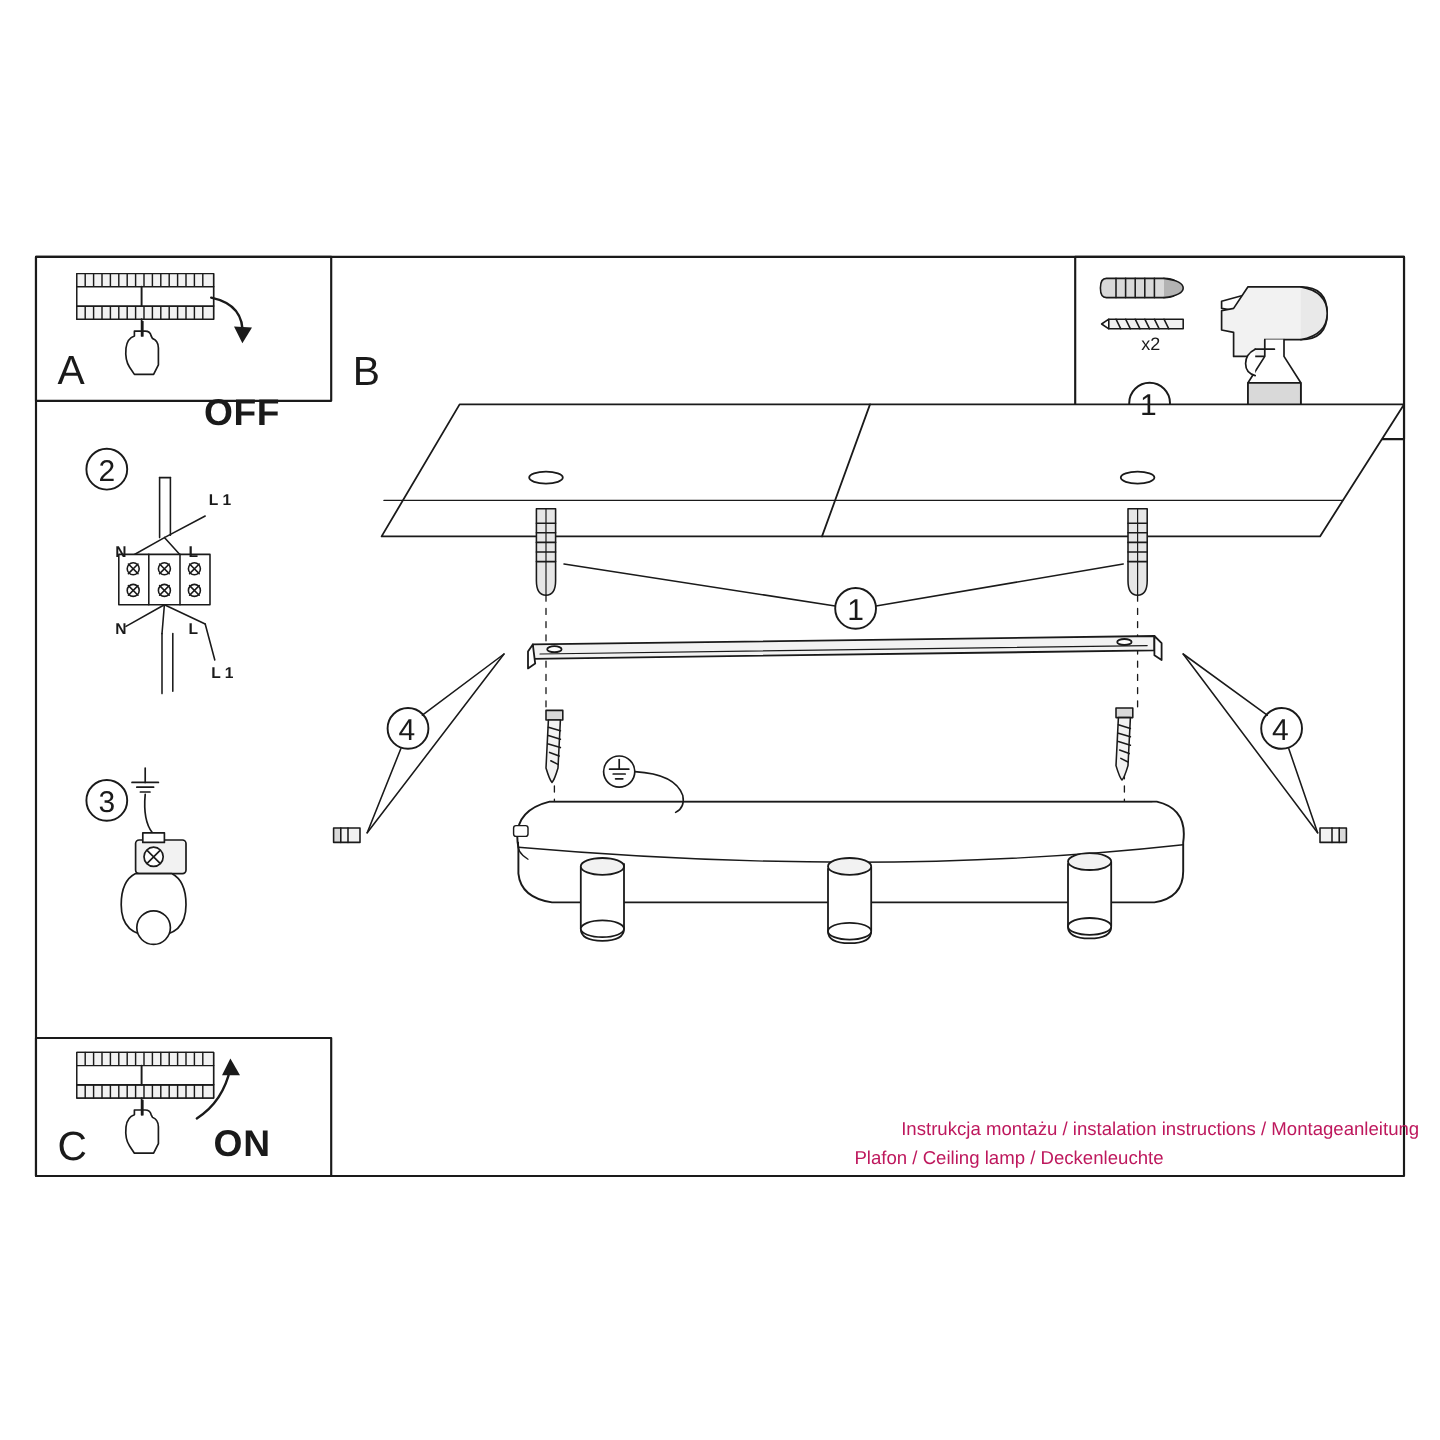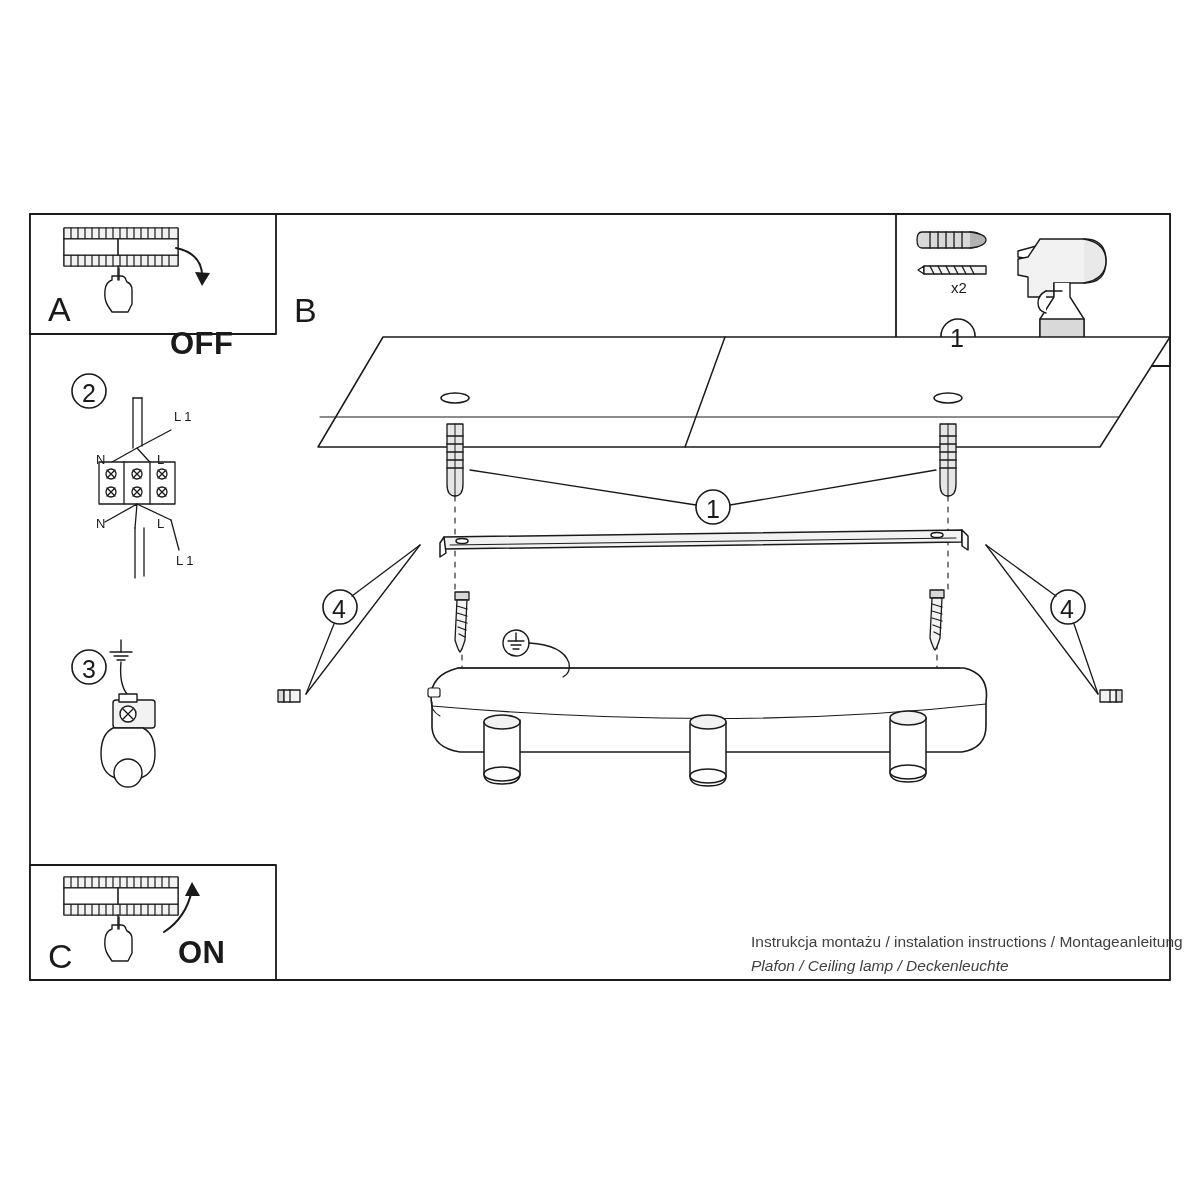--- a/index.html
+++ b/index.html
@@ -38,31 +38,31 @@
     font-size: 31px;
     font-weight: 700;
     letter-spacing: 0.5px;
   }
   .lbl-num {
     font-size: 25px;
     font-weight: 400;
   }
   .lbl-small {
     font-size: 13px;
-    font-weight: 400;
+    font-weight: 700;
   }
   .lbl-x2 {
     font-size: 15px;
     font-weight: 400;
     margin-top: 27px;
   }
   .lbl-foot {
     font-size: 15.5px;
     font-weight: 400;
-    color: #404040;
+    color: #be185d;
   }
 </style>
 </head>
 <body>
 
 <div id="sheet">
 
   <svg class="layer" viewBox="0 0 1200 1200">
     <g fill="none" stroke="#1a1a1a" stroke-width="1.6" stroke-linecap="round" stroke-linejoin="round">
 
@@ -383,15 +383,15 @@
   <div class="lbl lbl-small" style="left:96px; top:452px;">N</div>
   <div class="lbl lbl-small" style="left:157px; top:452px;">L</div>
   <div class="lbl lbl-small" style="left:96px; top:516px;">N</div>
   <div class="lbl lbl-small" style="left:157px; top:516px;">L</div>
 
   <div class="lbl lbl-num" style="left:706px; top:494px;">1</div>
   <div class="lbl lbl-num" style="left:332px; top:594px;">4</div>
   <div class="lbl lbl-num" style="left:1060px; top:594px;">4</div>
 
   <div class="lbl lbl-foot" style="left:751px; top:932px;">Instrukcja montażu / instalation instructions / Montageanleitung</div>
-  <div class="lbl lbl-foot" style="left:751px; top:956px;font-style:italic;">Plafon / Ceiling lamp / Deckenleuchte</div>
+  <div class="lbl lbl-foot" style="left:712px; top:956px;">Plafon / Ceiling lamp / Deckenleuchte</div>
 
 </div>
 
 </body></html>

